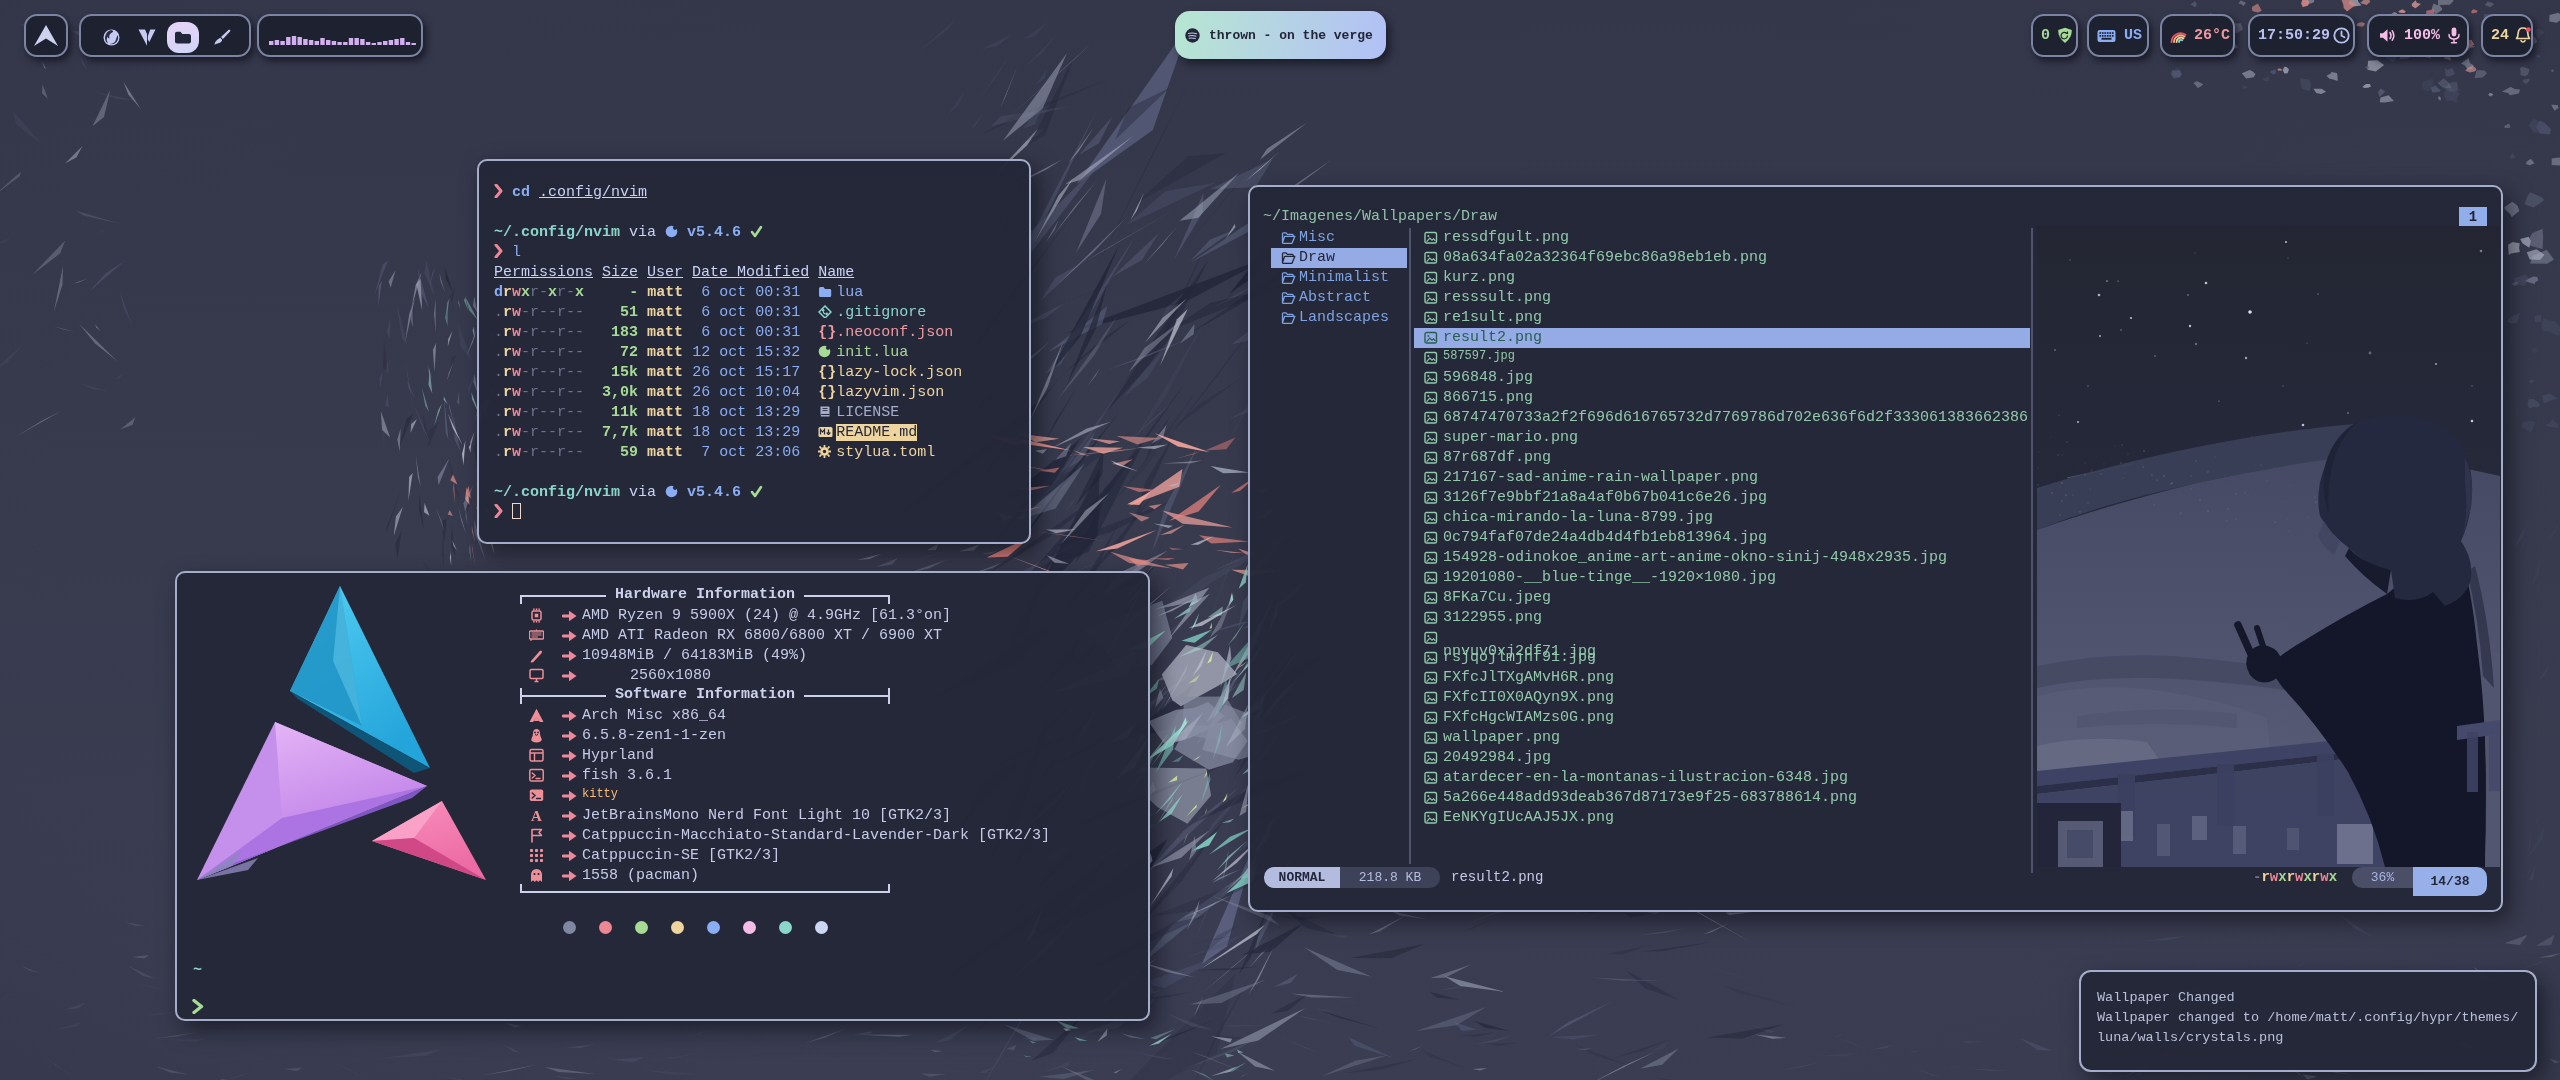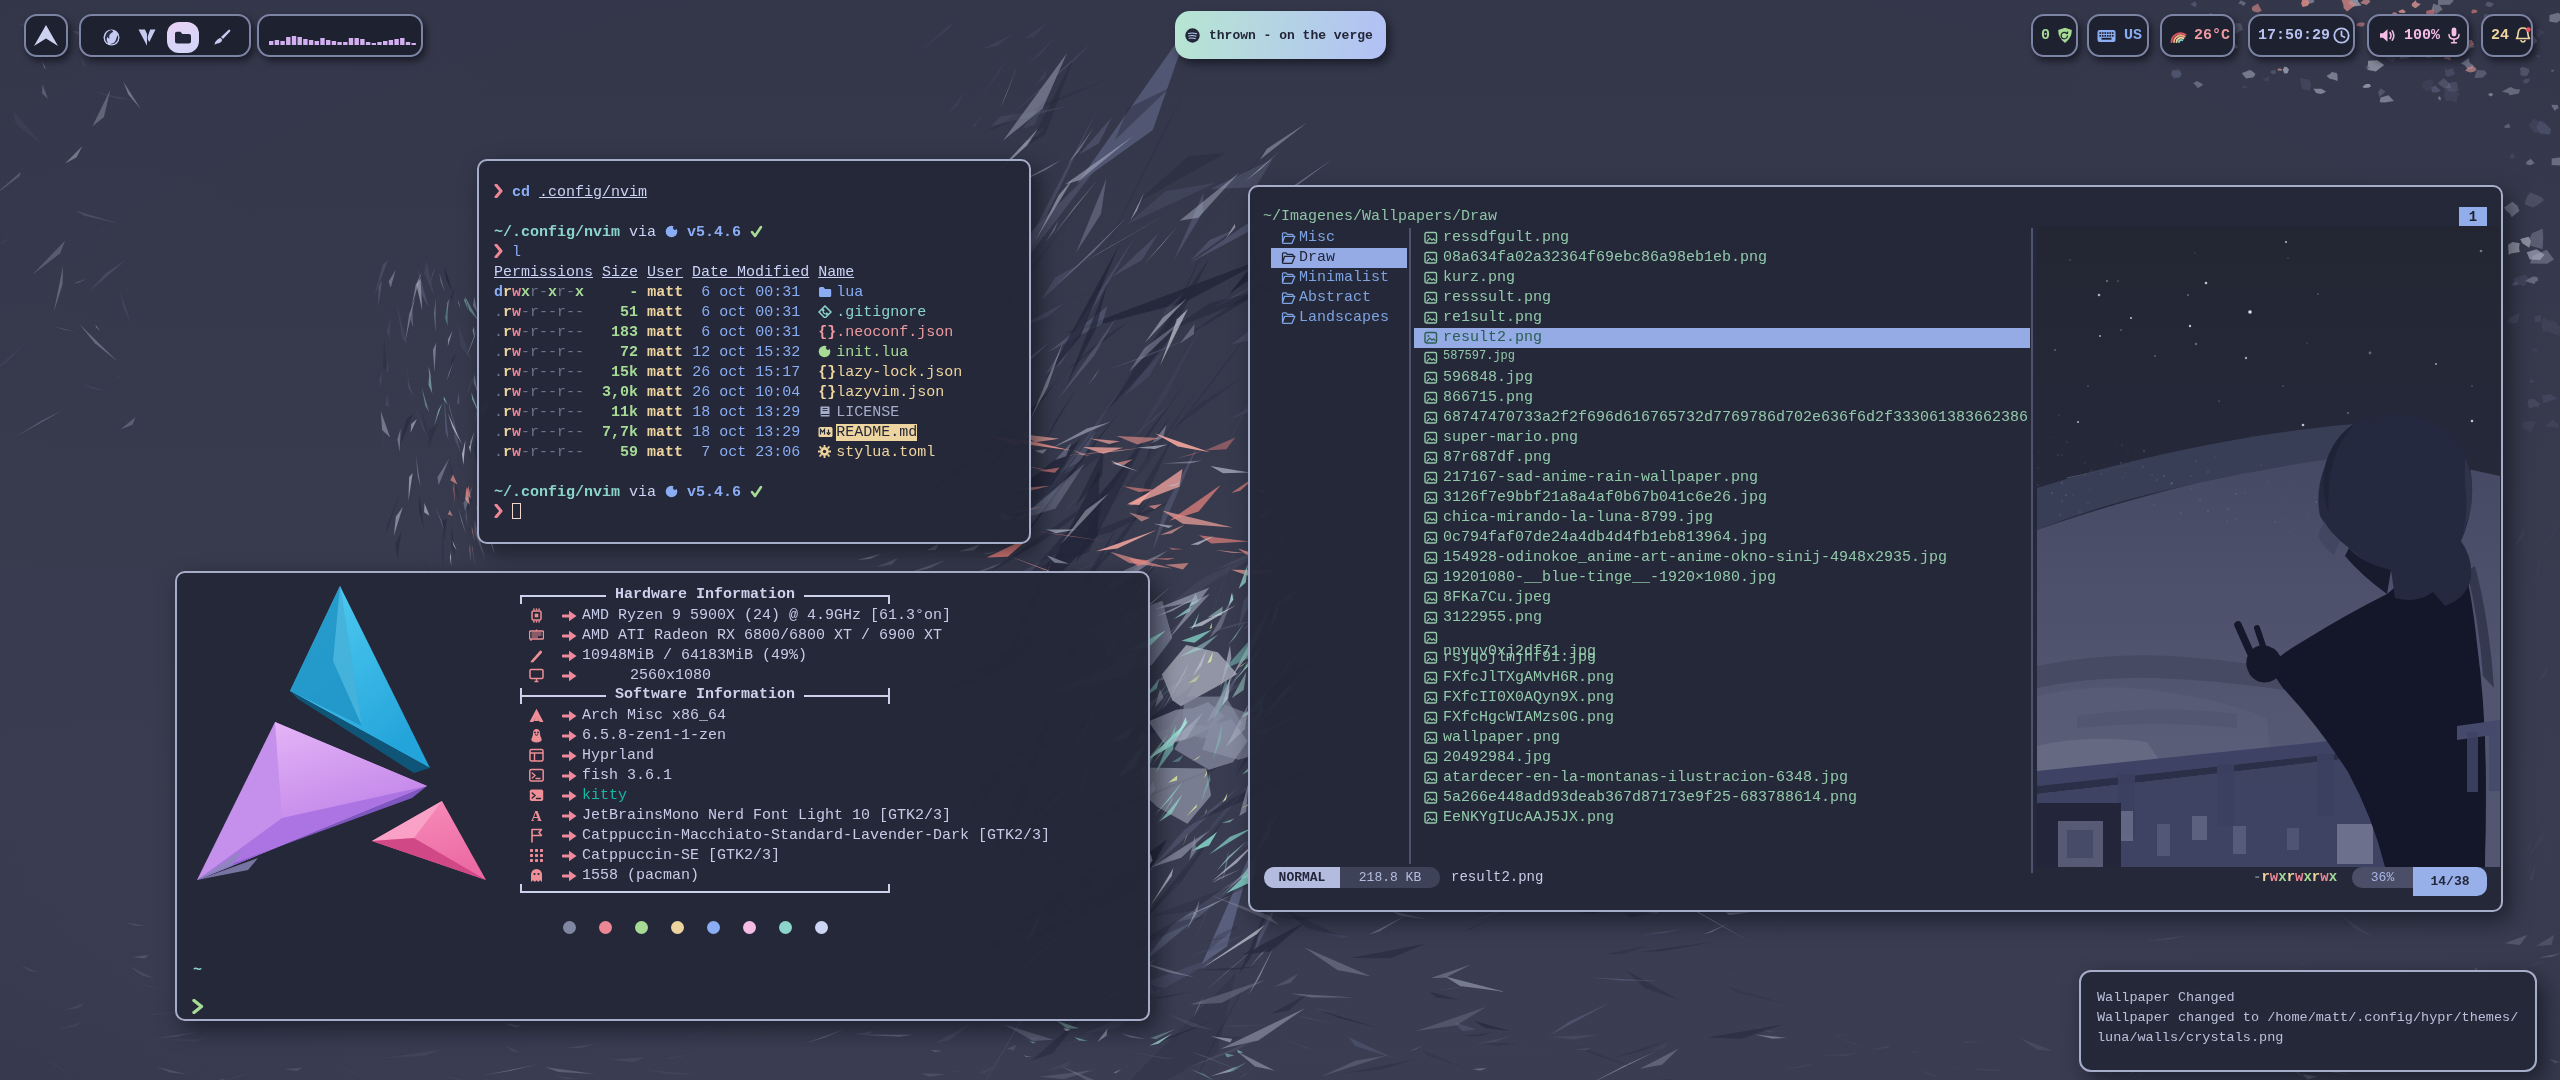--- a/index.html
+++ b/index.html
@@ -1196,21 +1196,21 @@
     </div>
 <div style="position:absolute;left:520px;top:786px;width:630px;height:20px;">
       <svg width="15" height="15" viewBox="0 0 15 15" style="position:absolute;left:9px;top:2px;">
         <rect x="0.8" y="1.5" width="13.4" height="11.5" rx="1.8" fill="#ee8e96"></rect>
         <path d="M3.2 5 L6 7.5 L3.2 10 M7.5 10.5 H11.5" stroke="#252839" stroke-width="1.4" fill="none" stroke-linecap="round"></path>
       </svg>
       <svg width="16" height="12" viewBox="0 0 16 12" style="position:absolute;left:42px;top:4px;">
         <path d="M1 6 H8.5" stroke="#ef8a9d" stroke-width="2.8" stroke-linecap="round"></path>
         <path d="M7 0.8 L14.5 6 L7 11.2 Z" fill="#ef8a9d"></path>
       </svg>
-      <span style="position:absolute;left:62px;top:1px;font-size:15px;color:#14b8a6;white-space:pre;">kitty</span>
+      <span style="position:absolute;left:62px;top:1px;font-size:12px;color:#fdba74;white-space:pre;">kitty</span>
     </div>
 <div style="position:absolute;left:520px;top:806px;width:630px;height:20px;">
       <svg width="15" height="15" viewBox="0 0 15 15" style="position:absolute;left:9px;top:2px;">
         <text x="7.5" y="13" font-family="Liberation Serif" font-size="15" font-weight="bold" fill="#ee8e96" text-anchor="middle">A</text>
       </svg>
       <svg width="16" height="12" viewBox="0 0 16 12" style="position:absolute;left:42px;top:4px;">
         <path d="M1 6 H8.5" stroke="#ef8a9d" stroke-width="2.8" stroke-linecap="round"></path>
         <path d="M7 0.8 L14.5 6 L7 11.2 Z" fill="#ef8a9d"></path>
       </svg>
       <span style="position:absolute;left:62px;top:1px;font-size:15px;color:#c6cbe8;white-space:pre;">JetBrainsMono Nerd Font Light 10 [GTK2/3]</span>

